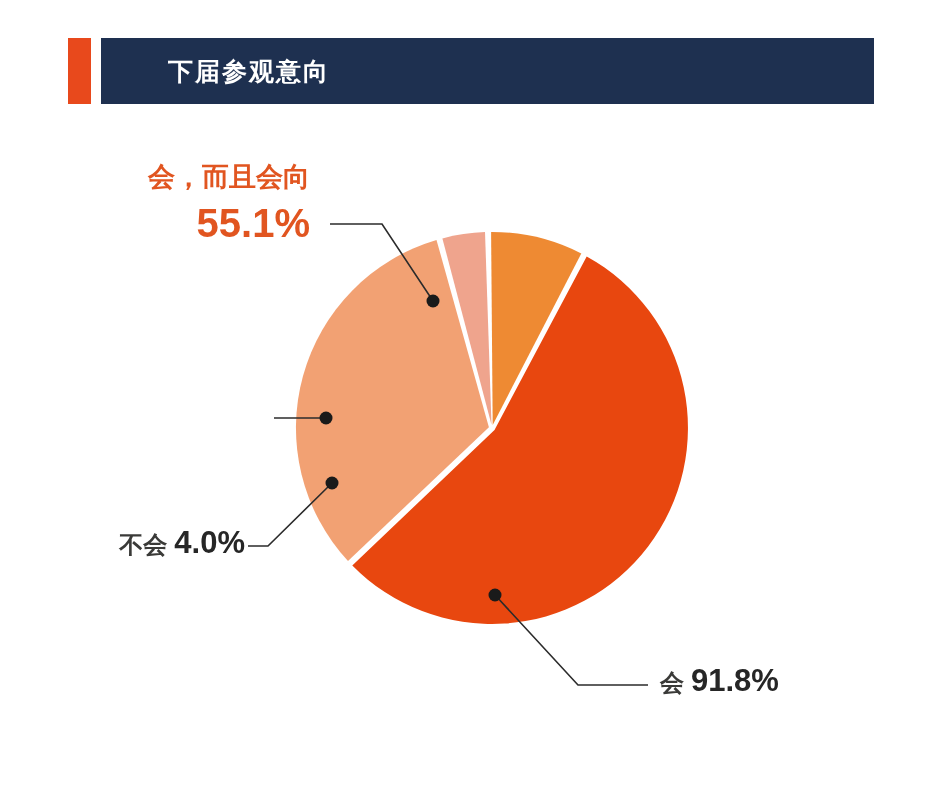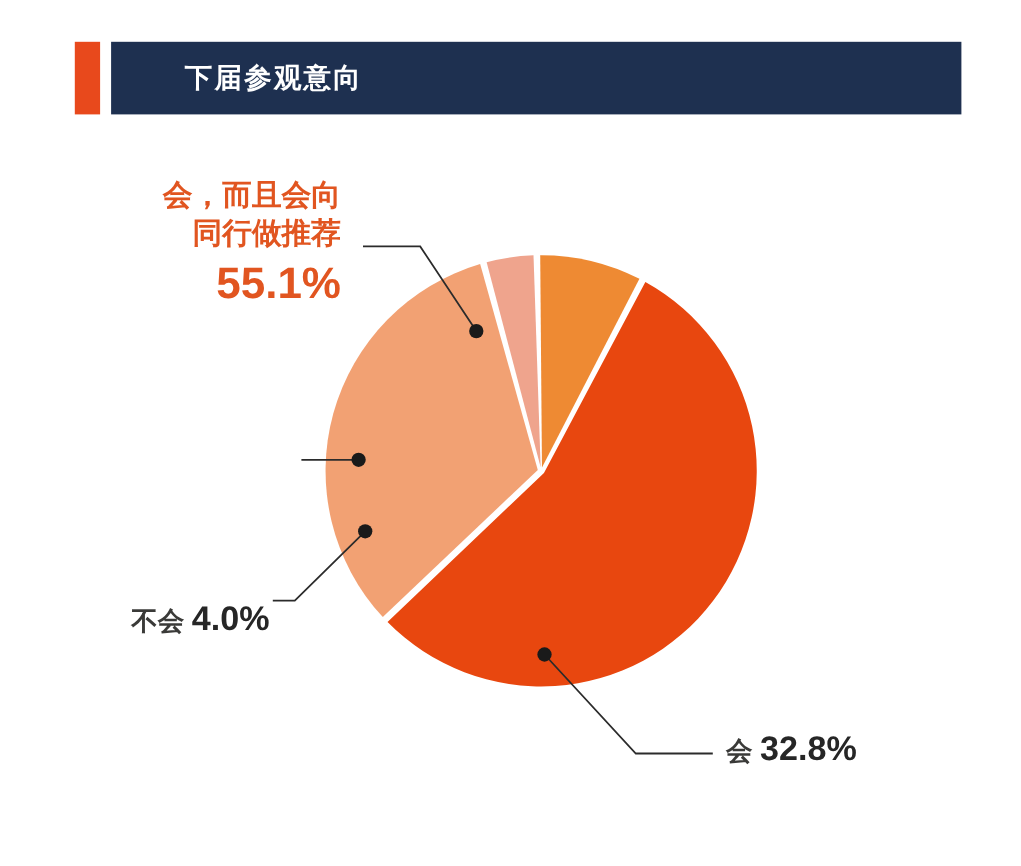--- a/index.html
+++ b/index.html
@@ -117,21 +117,20 @@
     left: 8px;
     top: 396px;
     width: 255px;
     text-align: right;
   }
   #label-no {
     left: 40px;
     top: 525px;
     width: 205px;
     text-align: right;
-    margin-top: 20px;
   }
   #label-yes {
     left: 660px;
     top: 663px;
     text-align: left;
   }
 </style>
 </head>
 <body>
 
@@ -169,26 +168,25 @@
     </g>
 
     <g>
       <path d="M 495 595 L 578 685 L 648 685" stroke="#2B2B2B" stroke-width="1.6" fill="none"></path>
       <circle cx="495" cy="595" r="6.5" fill="#1A1A1A"></circle>
     </g>
   </svg>
 
   <div class="callout-label" id="label-recommend">
     <span class="callout-name">会，而且会向</span>
-    <span class="callout-name">同行做推荐</span>
     <span class="callout-value">55.1%</span>
   </div>
 
 
   <div class="callout-label dark-label" id="label-no">
     <span class="callout-name">不会</span><span class="callout-value">4.0%</span>
   </div>
 
   <div class="callout-label dark-label" id="label-yes">
-    <span class="callout-name">会</span><span class="callout-value">32.8%</span>
+    <span class="callout-name">会</span><span class="callout-value">91.8%</span>
   </div>
 
 </div>
 
 </body></html>

